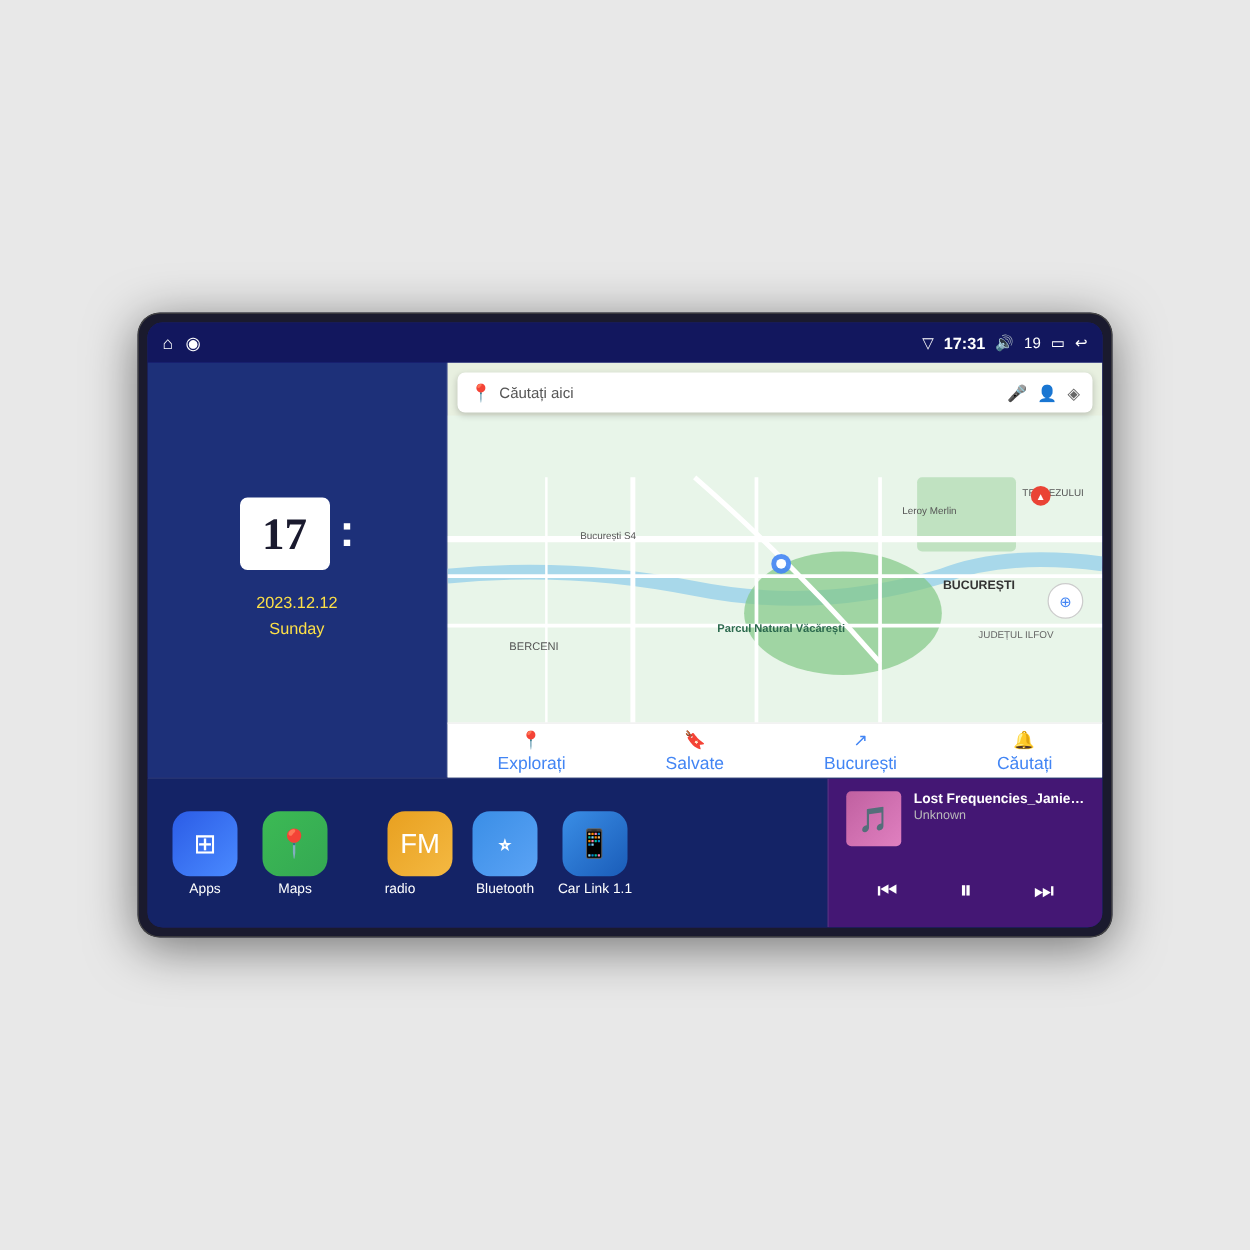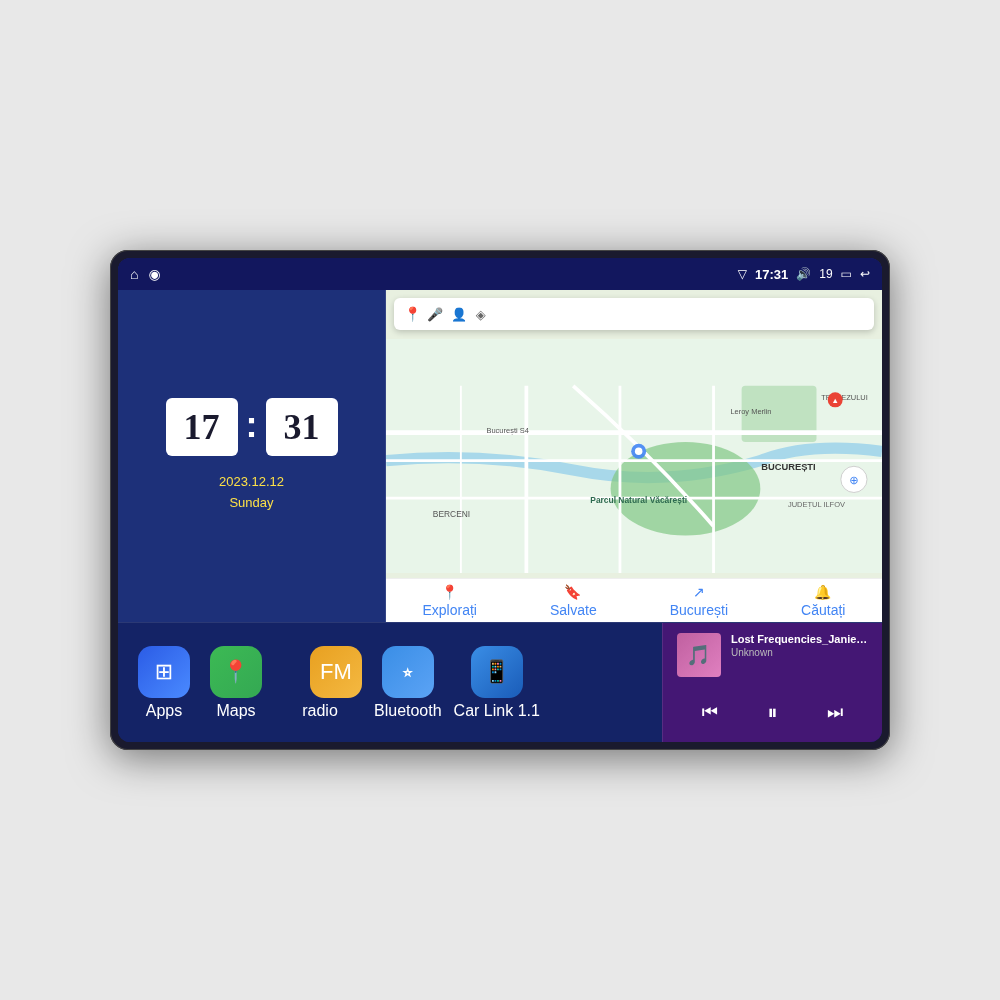--- a/index.html
+++ b/index.html
@@ -78,21 +78,21 @@
     }
 
     
     .top-row {
       display: flex;
       flex: 1;
     }
 
     
     .clock-widget {
-      width: 268px;
+      width: 240px;
       background: rgba(30, 50, 120, 0.85);
       display: flex;
       flex-direction: column;
       align-items: center;
       justify-content: center;
       padding: 20px;
       flex-shrink: 0;
       border-right: 1px solid rgba(255,255,255,0.1);
     }
 
@@ -243,21 +243,21 @@
     }
 
     .app-icon-apps { background: linear-gradient(135deg, #2b5ce6, #4a8aff); }
     .app-icon-maps { background: linear-gradient(135deg, #3cba54, #34a853); }
     .app-icon-radio { background: linear-gradient(135deg, #e8a020, #f4b942); margin-left: 32px; }
     .app-icon-bluetooth { background: linear-gradient(135deg, #3a8ee6, #5ba3f5); }
     .app-icon-carlink { background: linear-gradient(135deg, #3a8ee6, #1a5cb8); }
 
     .app-label {
       color: #ffffff;
-      font-size: 16px;
+      font-size: 11px;
       text-align: left;
       white-space: nowrap;
     }
 
     
     .music-section {
       width: 220px;
       background: rgba(80, 20, 120, 0.8);
       display: flex;
       flex-direction: column;
@@ -345,21 +345,20 @@
     </div>
 
     <div class="main-content">
 
       <div class="top-row">
 
         <div class="clock-widget">
           <div class="clock-display">
             <div class="clock-block">17</div>
             <span class="clock-colon">:</span>
-            <div class="clock-block">31</div>
           </div>
           <div class="clock-date">
             <div>2023.12.12</div>
             <div>Sunday</div>
           </div>
         </div>
 
         <div class="map-widget">
           
           <svg class="map-svg" viewBox="0 0 530 250" xmlns="http://www.w3.org/2000/svg">
@@ -395,20 +394,21 @@
             <circle cx="500" cy="150" r="14" fill="white" stroke="#ccc" stroke-width="1"></circle>
             <text x="500" y="155" font-size="12" text-anchor="middle" fill="#4285f4">⊕</text>
 
             <circle cx="480" cy="65" r="8" fill="#ea4335"></circle>
             <text x="480" y="68" font-size="8" text-anchor="middle" fill="white">▲</text>
           </svg>
 
           
           <div class="map-search-bar">
             <span class="map-pin-icon">📍</span>
+            <span class="map-search-text">Căutați aici</span>
             <div class="map-search-right">
               <span>🎤</span>
               <span>👤</span>
               <span>◈</span>
             </div>
           </div>
 
           
           <div class="map-bottom-bar">
             <div class="map-nav-item">

